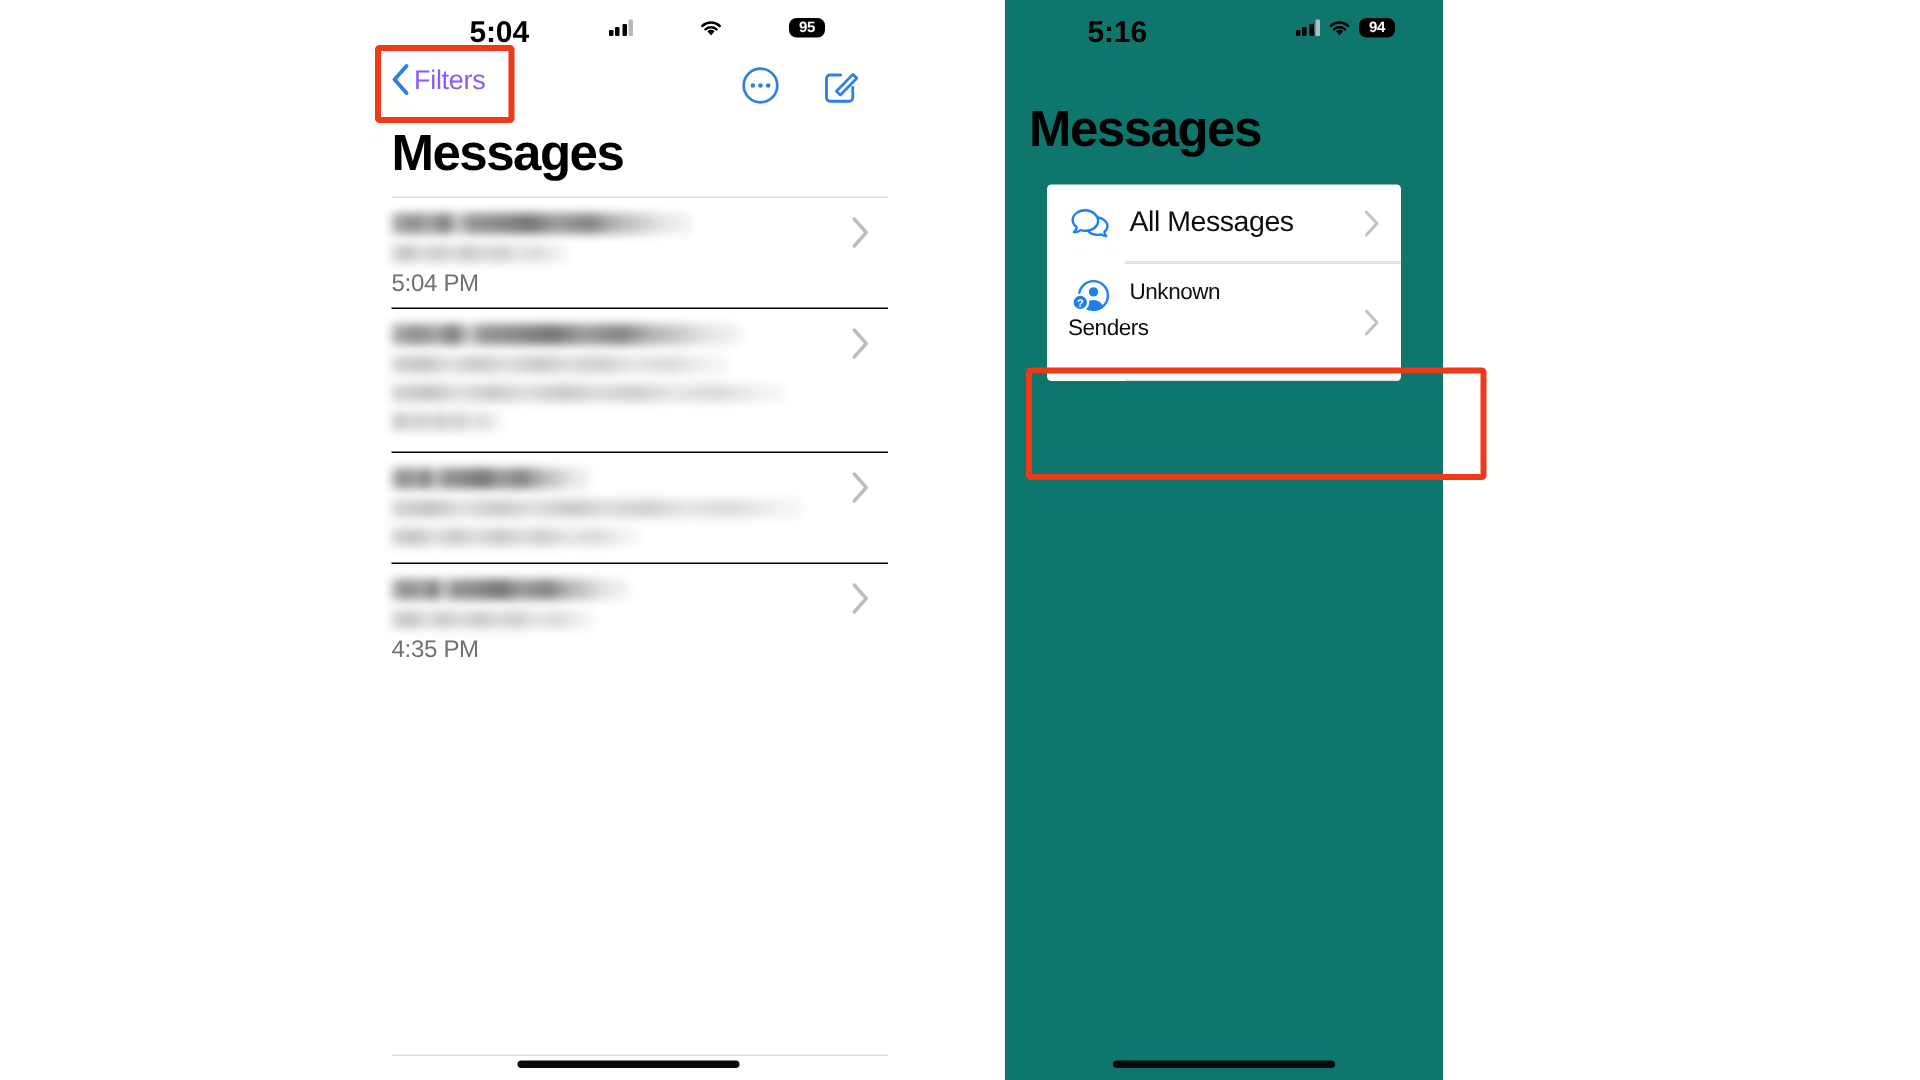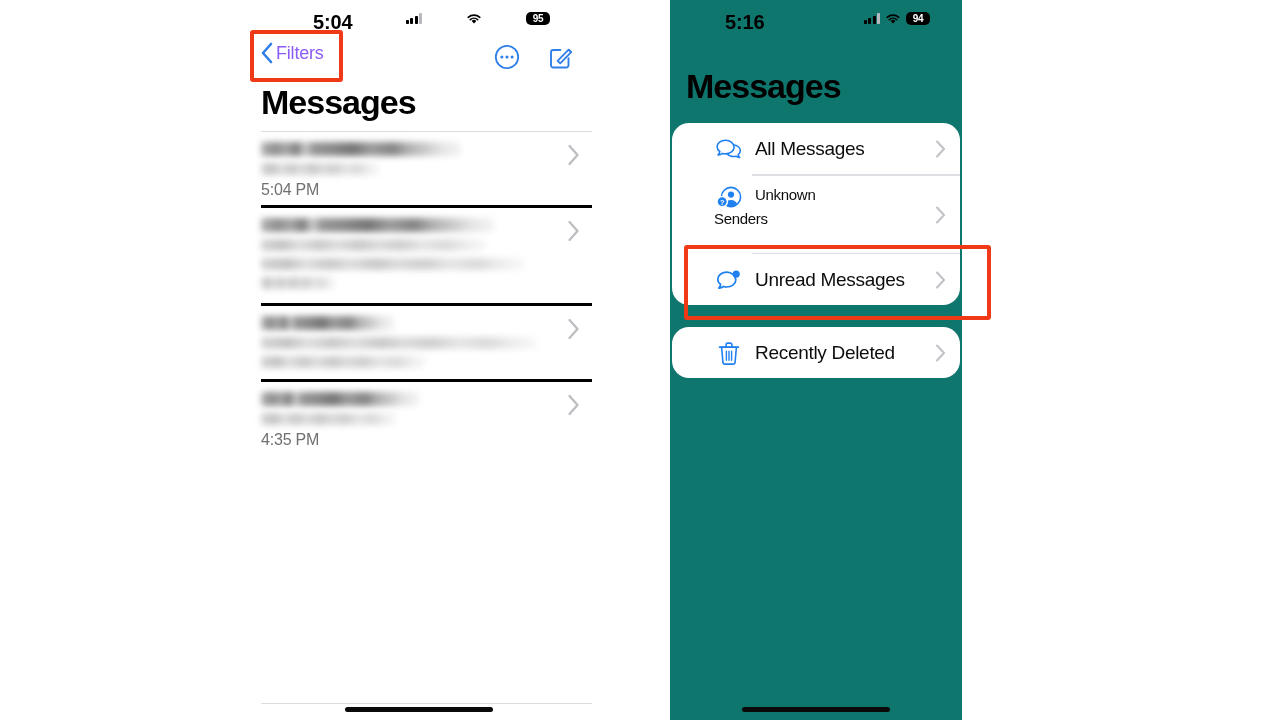--- a/index.html
+++ b/index.html
@@ -125,21 +125,21 @@
   #left-title { padding: 4px 0 10px 16px; }
   #right-title { padding: 34px 0 18px 16px; }
 
   
   .msg-list {
     border-top: 1px solid #dcdcdc;
     margin-left: 16px;
   }
   .msg-row {
     position: relative;
-    border-bottom: 3px solid #000000;
+    border-bottom: 1px solid #000000;
     padding: 10px 34px 6px 0;
   }
   .msg-row:last-child { border-bottom: none; }
   .blur-line {
     height: 13px;
     border-radius: 2px;
     margin-bottom: 7px;
     filter: blur(3.2px);
   }
   .blur-line.title {
@@ -163,25 +163,24 @@
     padding-top: 1px;
   }
   .row-chevron {
     position: absolute;
     right: 12px;
     top: 12px;
   }
 
   
   .card-group {
-    margin: 0 2px;
+    margin: 0 28px;
     background: #ffffff;
-    border-radius: 17px;
+    border-radius: 3px;
     overflow: hidden;
-    padding-left: 28px;
   }
   .filter-row {
     position: relative;
     display: block;
     padding: 0 12px 0 14px;
     min-height: 51px;
   }
   .filter-row .inner {
     display: flex;
     align-items: center;
@@ -413,57 +412,25 @@
             <span class="l1">Unknown</span>
             <span class="l2">Senders</span>
           </span>
         </div>
         <svg class="filter-chevron" width="11" height="19" viewBox="0 0 11 19">
           <path d="M2 2 L9 9.5 L2 17" stroke="#c2c2c7" stroke-width="2.1" fill="none" stroke-linecap="round" stroke-linejoin="round"></path>
         </svg>
       </div>
       <div class="filter-sep"></div>
 
-      <div class="filter-row">
-        <div class="inner">
-          <span class="filter-icon">
-            <svg width="28" height="24" viewBox="0 0 28 24">
-              <path d="M11.8 4.2c-5 0-9 3.2-9 7.1 0 2.05 1.1 3.9 2.85 5.15 -.2 1.5-.95 2.8-1.95 3.6 1.85.1 3.5-.6 4.7-1.55 1.05.3 2.2.5 3.4.5 5 0 9-3.2 9-7.1S16.8 4.2 11.8 4.2z" fill="none" stroke="#1f80f0" stroke-width="1.7" stroke-linejoin="round"></path>
-              <circle cx="21.2" cy="6.1" r="3.6" fill="#1f80f0"></circle>
-            </svg>
-          </span>
-          <span class="filter-label">Unread Messages</span>
-        </div>
-        <svg class="filter-chevron" width="11" height="19" viewBox="0 0 11 19">
-          <path d="M2 2 L9 9.5 L2 17" stroke="#c2c2c7" stroke-width="2.1" fill="none" stroke-linecap="round" stroke-linejoin="round"></path>
-        </svg>
-      </div>
 
     </div>
 
     <div class="group-gap"></div>
 
-    <div class="card-group">
-      <div class="filter-row">
-        <div class="inner">
-          <span class="filter-icon">
-            <svg width="24" height="26" viewBox="0 0 24 26">
-              <path d="M4.6 7.2 H19.4 L18.1 22.2 A2.1 2.1 0 0 1 16 24.1 H8 A2.1 2.1 0 0 1 5.9 22.2 Z" fill="none" stroke="#1f80f0" stroke-width="1.6" stroke-linejoin="round"></path>
-              <path d="M2.6 7.2 H21.4" stroke="#1f80f0" stroke-width="1.7" stroke-linecap="round"></path>
-              <path d="M9.1 7.2 V4.7 A1.6 1.6 0 0 1 10.7 3.1 H13.3 A1.6 1.6 0 0 1 14.9 4.7 V7.2" fill="none" stroke="#1f80f0" stroke-width="1.6" stroke-linejoin="round"></path>
-              <path d="M9.4 11.2 V20.2 M12 11.2 V20.2 M14.6 11.2 V20.2" stroke="#1f80f0" stroke-width="1.4" stroke-linecap="round"></path>
-            </svg>
-          </span>
-          <span class="filter-label">Recently Deleted</span>
-        </div>
-        <svg class="filter-chevron" width="11" height="19" viewBox="0 0 11 19">
-          <path d="M2 2 L9 9.5 L2 17" stroke="#c2c2c7" stroke-width="2.1" fill="none" stroke-linecap="round" stroke-linejoin="round"></path>
-        </svg>
-      </div>
-    </div>
 
     <div class="home-indicator"></div>
   </div>
 
   <div class="redbox" id="redbox-filters"></div>
   <div class="redbox" id="redbox-unknown"></div>
 
 </div>
 
 </body></html>

